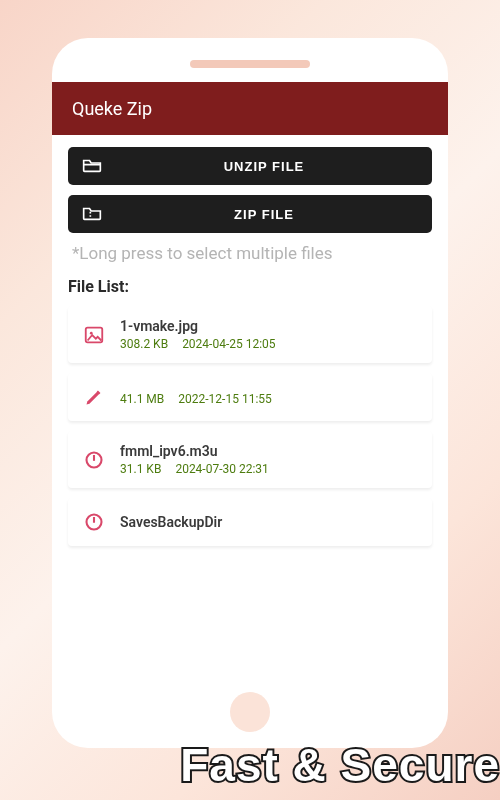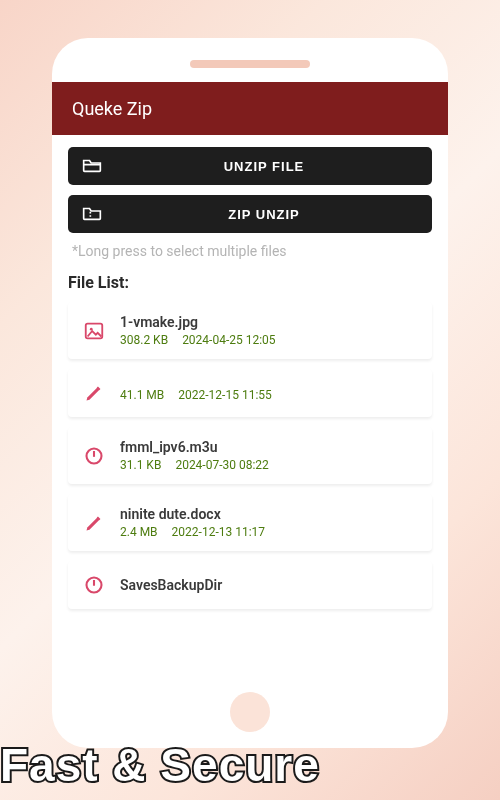--- a/index.html
+++ b/index.html
@@ -57,21 +57,21 @@
     font-weight: 600;
     cursor: pointer;
   }
   .action-btn .ic {
     width: 20px; height: 16px;
     display: inline-block;
   }
   .action-btn .lbl { flex: 1; text-align: center; }
   .hint {
     color: #b4b4b4;
-    font-size: 14px;
+    font-size: 17px;
     margin: 2px 0 14px 4px;
   }
   .list-title {
     font-size: 16px;
     font-weight: 700;
     color: #2a2a2a;
     margin-bottom: 10px;
   }
   .file-list {}
   .file-item {
@@ -110,21 +110,21 @@
     position: absolute;
     bottom: 16px;
     left: 50%;
     transform: translateX(-50%);
     border: none;
   }
   .tagline {
     position: absolute;
     bottom: 12px;
     left: 0; right: 0;
-    text-align: left;
+    text-align: right;
     font-size: 46px;
     font-weight: 900;
     color: #fff;
     -webkit-text-stroke: 4px #1a1a1a;
     letter-spacing: 1px;
     font-family: Arial Black, Arial, sans-serif;
     line-height: 1;
     paint-order: stroke fill;
   }
 </style>
@@ -150,21 +150,21 @@
       <span class="lbl">UNZIP FILE</span>
     </button>
 
     <button class="action-btn">
       <span class="ic">
         <svg viewBox="0 0 24 18" fill="none" stroke="#fff" stroke-width="2">
           <path d="M2 3h7l2 3h11v9a1 1 0 0 1-1 1H3a1 1 0 0 1-1-1V3z"></path>
           <path d="M10 7v2M10 11v2"></path>
         </svg>
       </span>
-      <span class="lbl">ZIP UNZIP</span>
+      <span class="lbl">ZIP FILE</span>
     </button>
 
     <div class="hint">*Long press to select multiple files</div>
 
     <div class="list-title">File List:</div>
 
     <div class="file-list" id="file-list">
         <div class="file-item">
           <span class="file-icon">
             <svg viewBox="0 0 24 24" width="22" height="22">
@@ -191,33 +191,21 @@
         </div>
         <div class="file-item">
           <span class="file-icon">
             <svg viewBox="0 0 24 24" width="20" height="20">
               <circle cx="12" cy="12" r="9" fill="none" stroke="#d9486a" stroke-width="2.5"></circle>
               <line x1="12" y1="6" x2="12" y2="13" stroke="#d9486a" stroke-width="2.5"></line>
             </svg>
           </span>
           <div class="file-meta">
             <div class="file-name">fmml_ipv6.m3u</div>
-            <div class="file-sub"><span class="size">31.1 KB</span><span>2024-07-30 08:22</span></div>
-          </div>
-        </div>
-        <div class="file-item">
-          <span class="file-icon">
-            <svg viewBox="0 0 24 24" width="20" height="20">
-              <path d="M3 21l3.5-1 12-12-2.5-2.5-12 12L3 21z" fill="#d9486a"></path>
-              <path d="M16 5l3 3" stroke="#d9486a" stroke-width="2"></path>
-            </svg>
-          </span>
-          <div class="file-meta">
-            <div class="file-name">ninite dute.docx</div>
-            <div class="file-sub"><span class="size">2.4 MB</span><span>2022-12-13 11:17</span></div>
+            <div class="file-sub"><span class="size">31.1 KB</span><span>2024-07-30 22:31</span></div>
           </div>
         </div>
         <div class="file-item">
           <span class="file-icon">
             <svg viewBox="0 0 24 24" width="20" height="20">
               <circle cx="12" cy="12" r="9" fill="none" stroke="#d9486a" stroke-width="2.5"></circle>
               <line x1="12" y1="6" x2="12" y2="13" stroke="#d9486a" stroke-width="2.5"></line>
             </svg>
           </span>
           <div class="file-meta">

